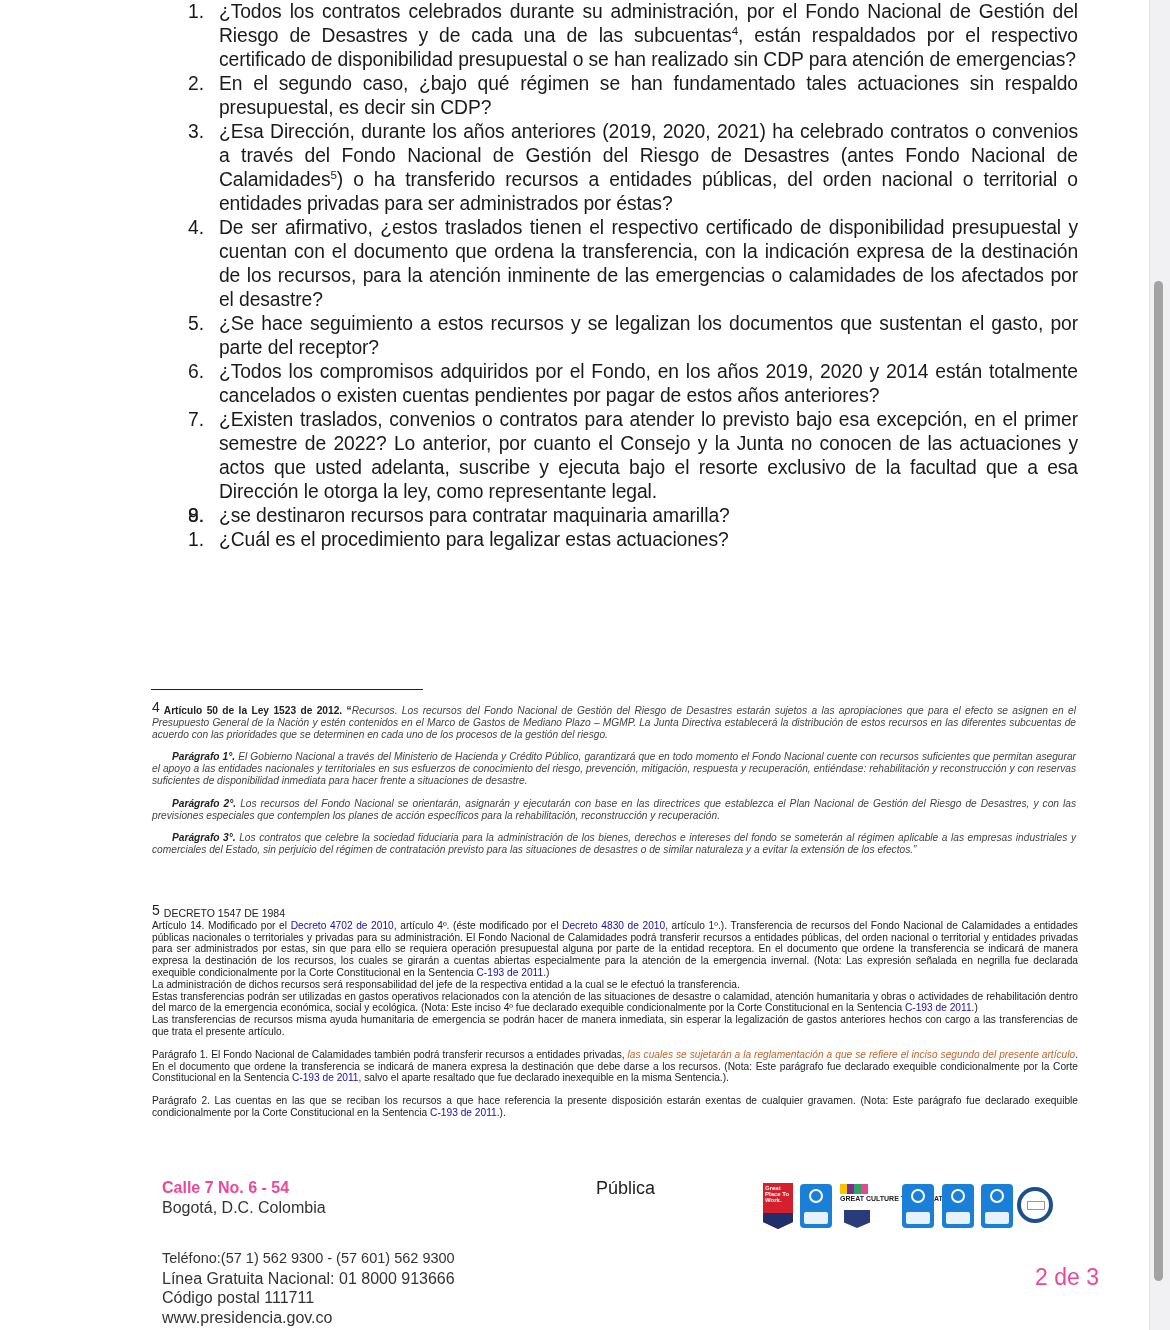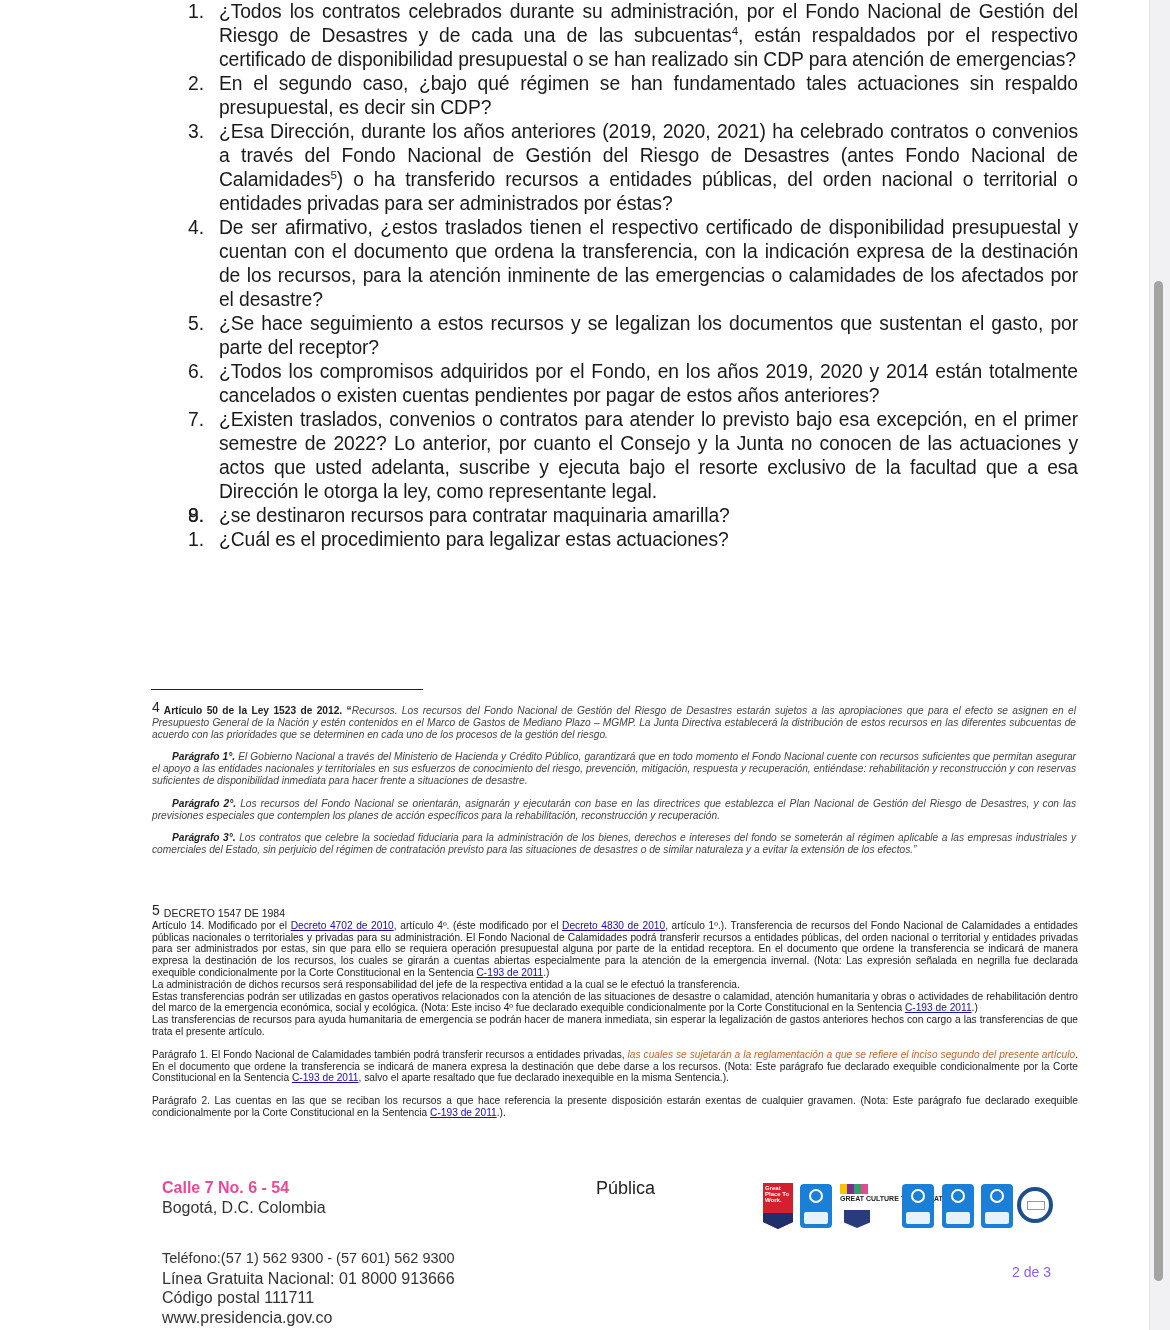--- a/index.html
+++ b/index.html
@@ -27,28 +27,28 @@
   .fn4 .mark { font-size: 14px; color: #222; font-style: normal; margin-right: 4px; position: relative; top: -2px; }
   .fn4 p { margin: 0 0 11px 0; font-style: italic; text-align: justify; }
   .fn4 b { font-style: italic; color: #222; margin-left: 20px; }
   .fn4 .lead { font-style: normal; font-weight: bold; color: #222; }
 
   .fn5 { position: absolute; left: 152px; top: 907px; width: 926px; font-size: 10.2px; line-height: 11.8px; color: #222; }
   .fn5 .hdr { display: block; font-size: 10.5px; }
   .fn5 .mark { font-size: 14px; margin-right: 4px; position: relative; top: -2px; }
   .fn5 p { margin: 0; text-align: justify; }
   .fn5 p.gap { margin-top: 11px; }
-  .fn5 a { color: #1a0dab; text-decoration: underline; }
+  .fn5 a { color: #1a0dab; }
   .fn5 .struck { color: #c0652b; font-style: italic; }
 
   .addr { position: absolute; left: 162px; top: 1178px; font-size: 16px; line-height: 19.5px; color: #333; }
   .addr .street { font-weight: bold; color: #ec4899; }
   .addr .small { font-size: 14.5px; margin-top: 32px; }
   .classification { position: absolute; left: 596px; top: 1178px; font-size: 18px; color: #222; }
-  .pageno { position: absolute; left: 1012px; top: 1264px; font-size: 14px; color: #8b5cf6; }
+  .pageno { position: absolute; left: 1035px; top: 1264px; font-size: 23px; color: #ec4899; }
 
   .logos { position: absolute; left: 760px; top: 1180px; width: 300px; height: 70px; }
   .logo { position: absolute; }
   .gptw { left: 3px; top: 3px; width: 30px; height: 46px; background: #d4202c; color: #fff; font-size: 6px; font-weight: bold; line-height: 6px; padding: 2px; box-sizing: border-box; clip-path: polygon(0 0,100% 0,100% 85%,50% 100%,0 85%); }
   .gptw .band { position: absolute; left: 0; bottom: 0; width: 100%; height: 16px; background: #1f2f6b; }
   .icon-badge { width: 32px; height: 44px; background: #1a7fd6; border-radius: 4px; }
   .icon-badge .c { position: absolute; left: 9px; top: 5px; width: 14px; height: 14px; border-radius: 50%; border: 2px solid #fff; box-sizing: border-box; }
   .icon-badge .w { position: absolute; left: 4px; right: 4px; bottom: 4px; height: 12px; background: #fff; border-radius: 2px; opacity: .9; }
   .gc { left: 80px; top: 4px; width: 56px; height: 42px; }
   .gc .bars { position: absolute; left: 0; top: 0; width: 28px; height: 10px; background: linear-gradient(90deg,#f6c400 0 25%,#7b2e8e 25% 50%,#31a06a 50% 75%,#e14a8c 75%); }
@@ -82,21 +82,21 @@
     <p><b>Parágrafo 1°.</b><span> El Gobierno Nacional a través del Ministerio de Hacienda y Crédito Público, garantizará que en todo momento el Fondo Nacional cuente con recursos suficientes que permitan asegurar el apoyo a las entidades nacionales y territoriales en sus esfuerzos de conocimiento del riesgo, prevención, mitigación, respuesta y recuperación, entiéndase: rehabilitación y reconstrucción y con reservas suficientes de disponibilidad inmediata para hacer frente a situaciones de desastre.</span></p>
     <p><b>Parágrafo 2°.</b><span> Los recursos del Fondo Nacional se orientarán, asignarán y ejecutarán con base en las directrices que establezca el Plan Nacional de Gestión del Riesgo de Desastres, y con las previsiones especiales que contemplen los planes de acción específicos para la rehabilitación, reconstrucción y recuperación.</span></p>
     <p><b>Parágrafo 3°.</b><span> Los contratos que celebre la sociedad fiduciaria para la administración de los bienes, derechos e intereses del fondo se someterán al régimen aplicable a las empresas industriales y comerciales del Estado, sin perjuicio del régimen de contratación previsto para las situaciones de desastres o de similar naturaleza y a evitar la extensión de los efectos.”</span></p>
   </div>
 
   <div class="fn5">
     <span class="hdr"><span class="mark">5</span><span>DECRETO 1547 DE 1984</span></span>
     <p><span>Artículo 14. Modificado por el </span><a>Decreto 4702 de 2010</a><span>, artículo 4º. (éste modificado por el </span><a>Decreto 4830 de 2010</a><span>, artículo 1º.). Transferencia de recursos del Fondo Nacional de Calamidades a entidades públicas nacionales o territoriales y privadas para su administración. El Fondo Nacional de Calamidades podrá transferir recursos a entidades públicas, del orden nacional o territorial y entidades privadas para ser administrados por estas, sin que para ello se requiera operación presupuestal alguna por parte de la entidad receptora. En el documento que ordene la transferencia se indicará de manera expresa la destinación de los recursos, los cuales se girarán a cuentas abiertas especialmente para la atención de la emergencia invernal. (Nota: Las expresión señalada en negrilla fue declarada exequible condicionalmente por la Corte Constitucional en la Sentencia </span><a>C-193 de 2011</a><span>.)</span></p>
     <p>La administración de dichos recursos será responsabilidad del jefe de la respectiva entidad a la cual se le efectuó la transferencia.</p>
     <p><span>Estas transferencias podrán ser utilizadas en gastos operativos relacionados con la atención de las situaciones de desastre o calamidad, atención humanitaria y obras o actividades de rehabilitación dentro del marco de la emergencia económica, social y ecológica. (Nota: Este inciso 4º fue declarado exequible condicionalmente por la Corte Constitucional en la Sentencia </span><a>C-193 de 2011</a><span>.)</span></p>
-    <p>Las transferencias de recursos para ayuda humanitaria de emergencia se podrán hacer de manera inmediata, sin esperar la legalización de gastos anteriores hechos con cargo a las transferencias de que trata el presente artículo.</p>
+    <p>Las transferencias de recursos misma ayuda humanitaria de emergencia se podrán hacer de manera inmediata, sin esperar la legalización de gastos anteriores hechos con cargo a las transferencias de que trata el presente artículo.</p>
     <p class="gap"><span>Parágrafo 1. El Fondo Nacional de Calamidades también podrá transferir recursos a entidades privadas, </span><span class="struck">las cuales se sujetarán a la reglamentación a que se refiere el inciso segundo del presente artículo</span><span>. En el documento que ordene la transferencia se indicará de manera expresa la destinación que debe darse a los recursos. (Nota: Este parágrafo fue declarado exequible condicionalmente por la Corte Constitucional en la Sentencia </span><a>C-193 de 2011</a><span>, salvo el aparte resaltado que fue declarado inexequible en la misma Sentencia.).</span></p>
     <p class="gap"><span>Parágrafo 2. Las cuentas en las que se reciban los recursos a que hace referencia la presente disposición estarán exentas de cualquier gravamen. (Nota: Este parágrafo fue declarado exequible condicionalmente por la Corte Constitucional en la Sentencia </span><a>C-193 de 2011</a><span>.).</span></p>
   </div>
 
   <div class="addr">
     <div class="street">Calle 7 No. 6 - 54</div>
     <div>Bogotá, D.C. Colombia</div>
     <div class="small">Teléfono:(57 1) 562 9300 - (57 601) 562 9300</div>
     <div>Línea Gratuita Nacional: 01 8000 913666</div>
     <div>Código postal 111711</div>

